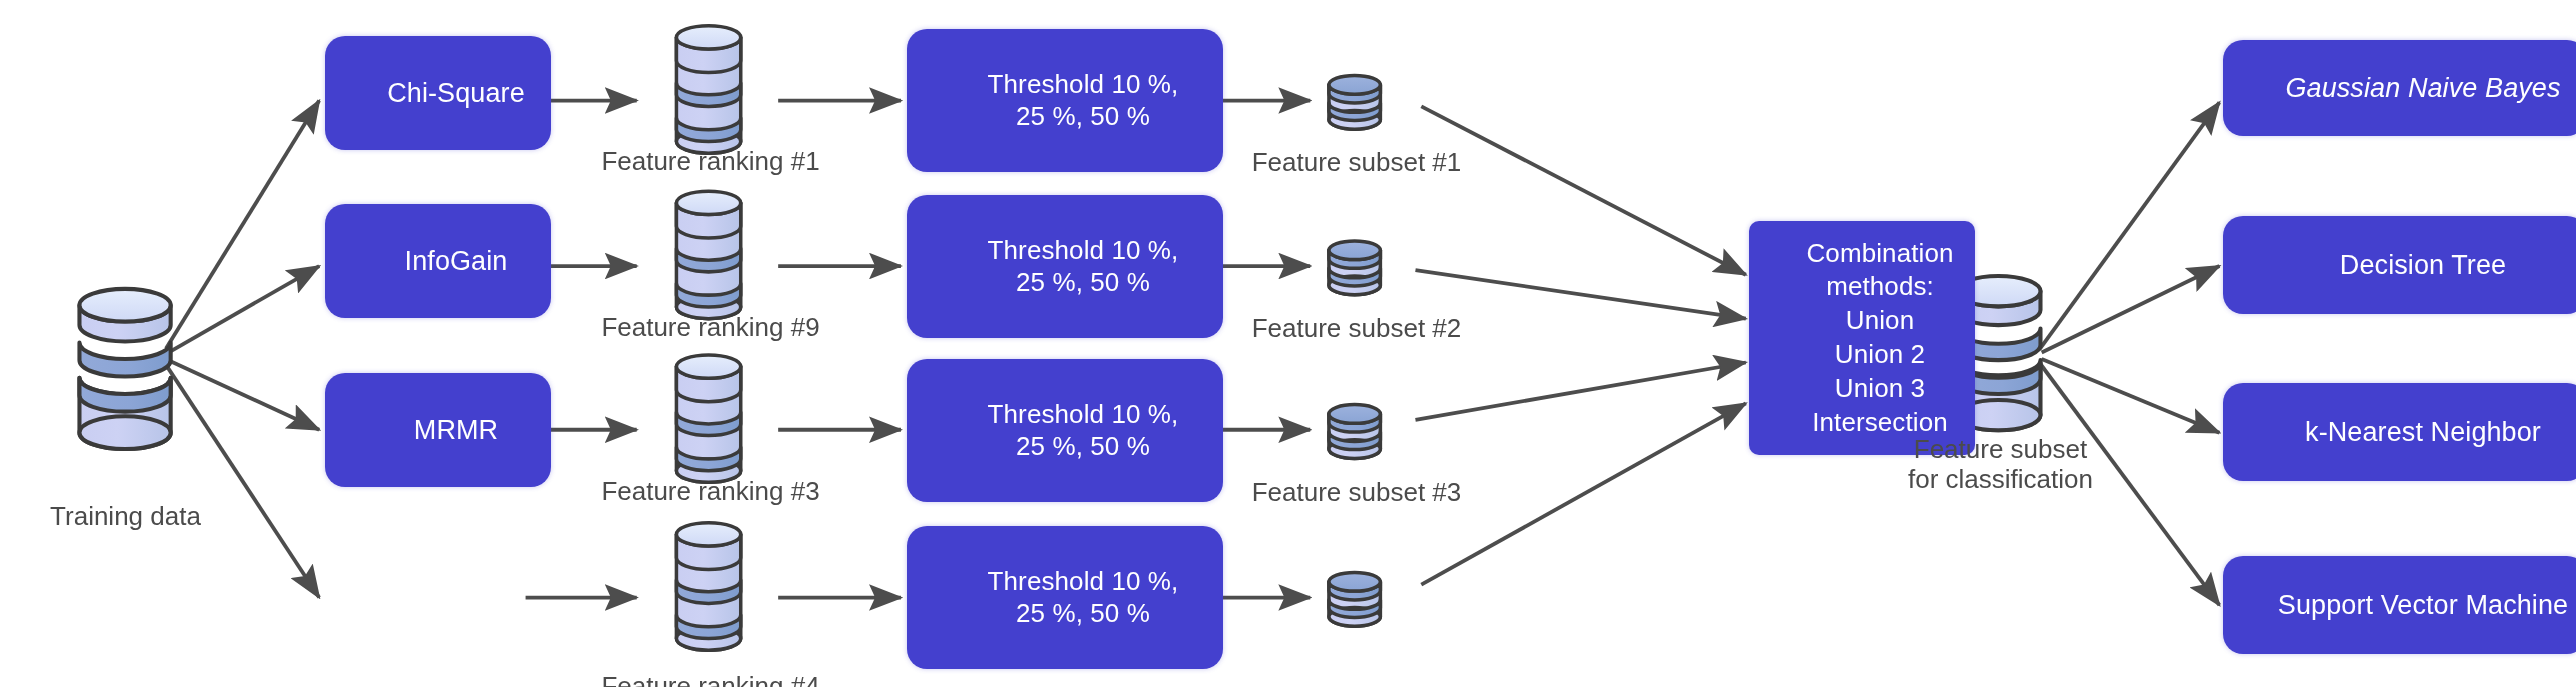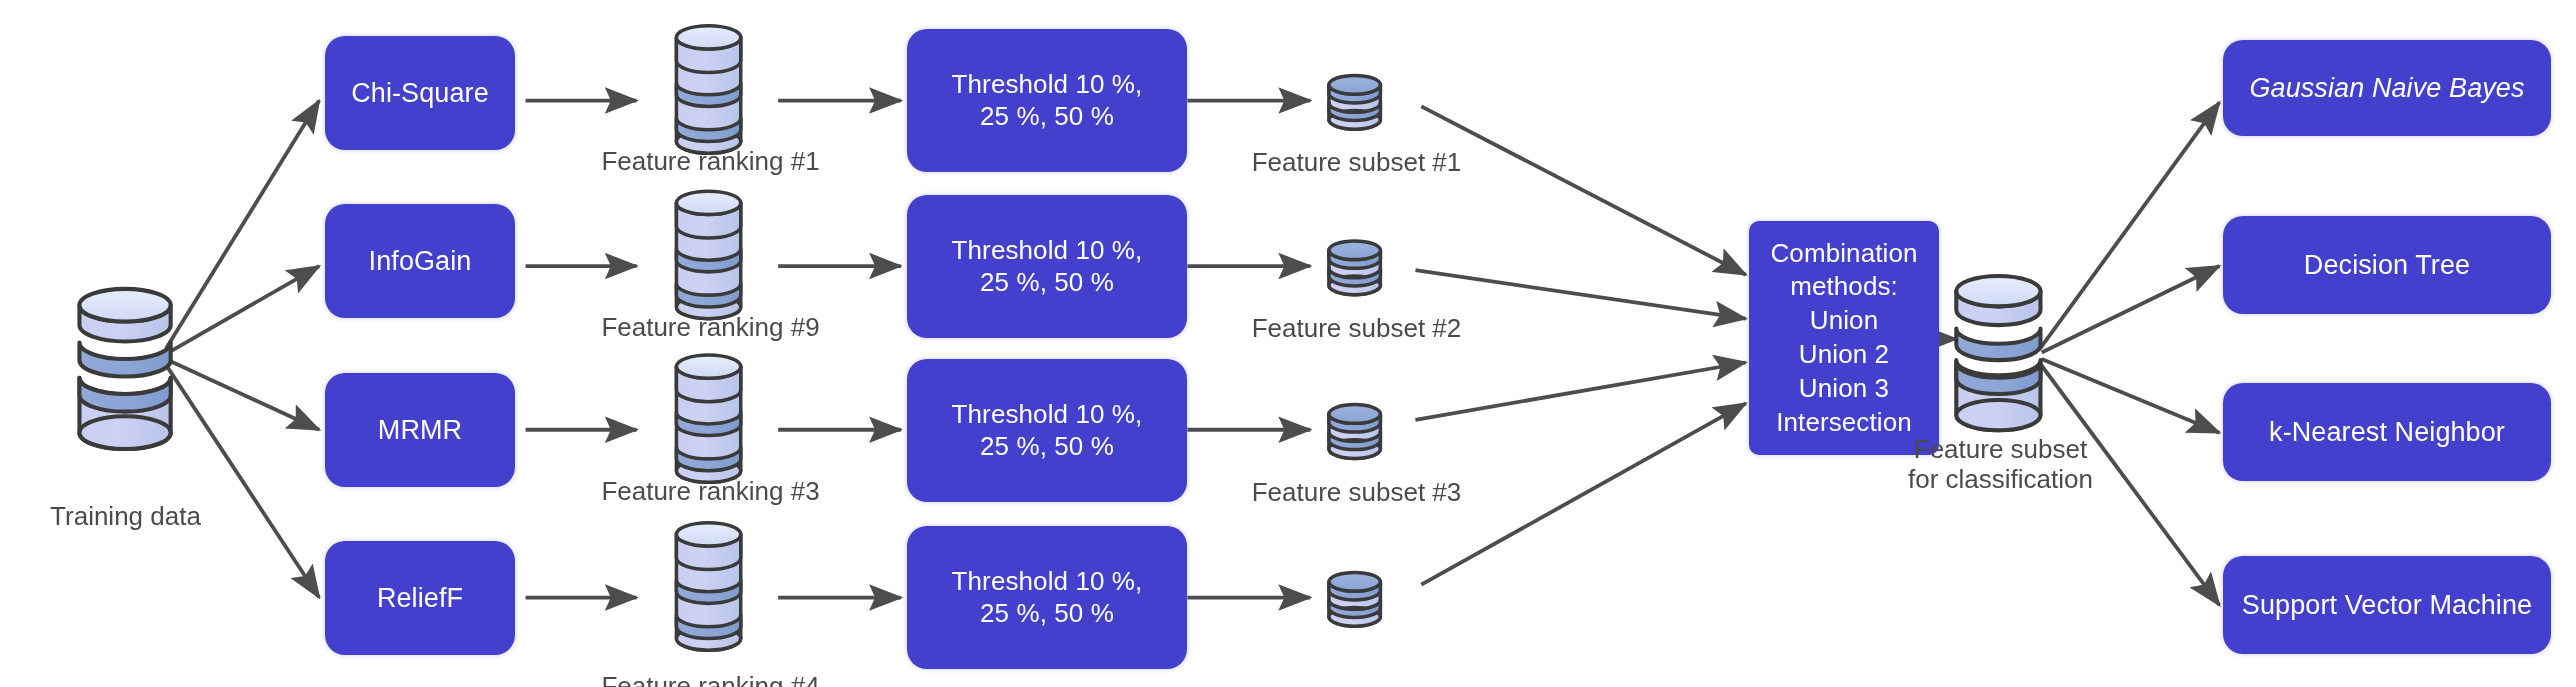--- a/index.html
+++ b/index.html
@@ -2,21 +2,21 @@
 <html style="font-size:9.4px"><head>
 <meta charset="utf-8">
 <style>
   html,body{margin:0;padding:0;background:#ffffff;}
   #stage{position:relative;width:2576px;height:687px;background:#ffffff;
          font-family:"Liberation Sans","DejaVu Sans",sans-serif;overflow:hidden;}
   svg{position:absolute;left:0;top:0;width:2576px;height:687px;}
   .nodeBox{position:absolute;background:#4440ce;border-radius:20px;
            display:flex;align-items:center;justify-content:center;text-align:center;
            color:#ffffff;font-size:27px;line-height:1.22;letter-spacing:0.1px;
-           box-shadow:0 0 5.8px rgba(68,64,206,.30);}
+           box-shadow:0 0 5.8px rgba(68,64,206,.30);padding-left:36px;}
   .nodeBox.small{font-size:26px;}
   .combo{border-radius:10px;font-size:26px;line-height:1.3;}
   .cap{position:absolute;color:#4b4b4b;font-size:26px;line-height:1.18;
        text-align:center;white-space:pre;}
 </style>
 </head>
 <body>
 
 <div id="stage">
 
@@ -196,23 +196,20 @@
 
   <div class="nodeBox" style="left:325px;top:36px;width:190px;height:114px;">
     <span>Chi-Square</span>
   </div>
   <div class="nodeBox" style="left:325px;top:204px;width:190px;height:114px;">
     <span>InfoGain</span>
   </div>
   <div class="nodeBox" style="left:325px;top:373px;width:190px;height:114px;">
     <span>MRMR</span>
   </div>
-  <div class="nodeBox" style="left:325px;top:541px;width:190px;height:114px;">
-    <span>ReliefF</span>
-  </div>
 
   <div class="cap" style="left:576px;top:146px;width:269px;">Feature ranking #1</div>
   <div class="cap" style="left:576px;top:312px;width:269px;">Feature ranking #9</div>
   <div class="cap" style="left:576px;top:476px;width:269px;">Feature ranking #3</div>
   <div class="cap" style="left:576px;top:643px;width:269px;margin-top:28px;">Feature ranking #4</div>
 
   <div class="nodeBox small" style="left:907px;top:29px;width:280px;height:143px;flex-direction:column;">
     <span>Threshold 10 %,</span>
     <span>25 %, 50 %</span>
   </div>

